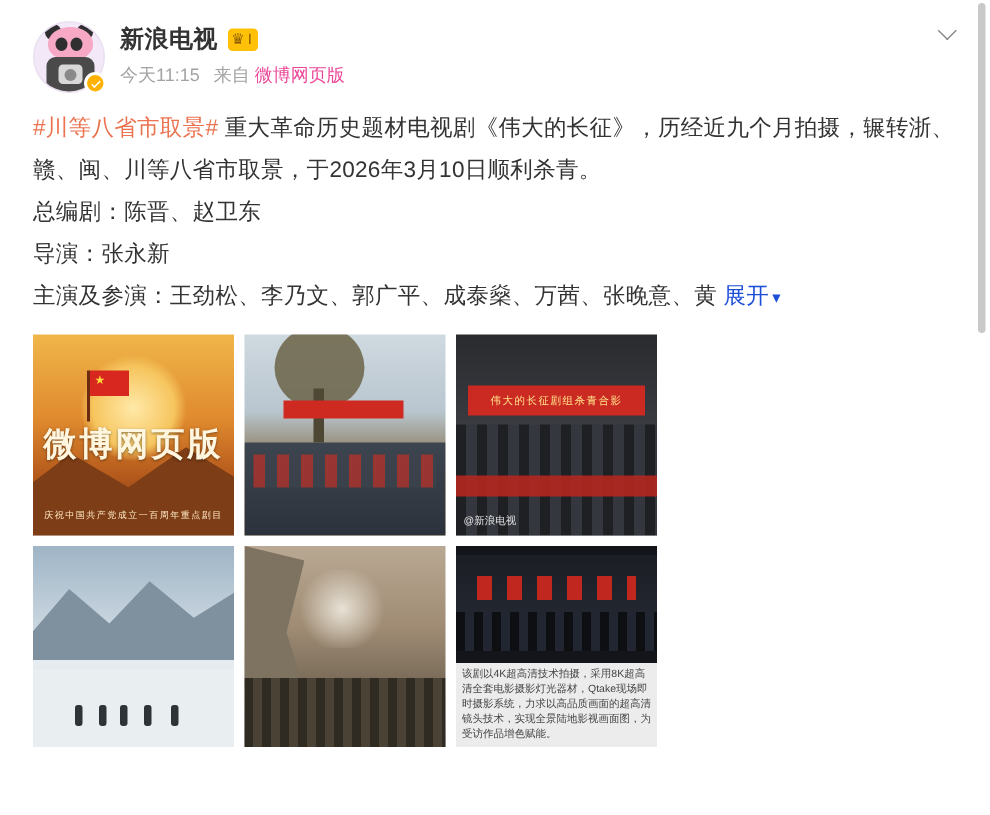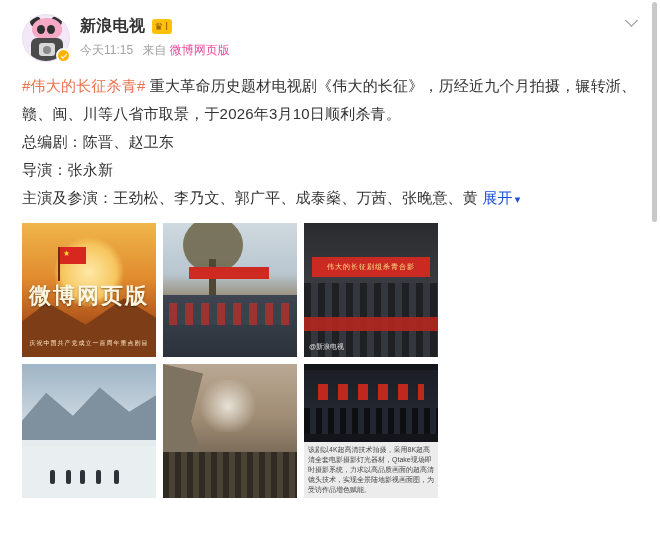--- a/index.html
+++ b/index.html
@@ -315,21 +315,21 @@
         <span>来自</span>
         <span class="meta-src">微博网页版</span>
       </div>
     </div>
 
     <div class="chevron-top"></div>
   </div>
 
   <div class="content">
     <p>
-      <span class="topic">#伟大的长征杀青#</span><span> 重大革命历史题材电视剧《伟大的长征》，历经近九个月拍摄，辗转浙、赣、闽、川等八省市取景，于2026年3月10日顺利杀青。</span>
+      <span class="topic">#川等八省市取景#</span><span> 重大革命历史题材电视剧《伟大的长征》，历经近九个月拍摄，辗转浙、赣、闽、川等八省市取景，于2026年3月10日顺利杀青。</span>
     </p>
     <p>总编剧：陈晋、赵卫东</p>
     <p>导演：张永新</p>
     <p>
       <span>主演及参演：王劲松、李乃文、郭广平、成泰燊、万茜、张晚意、黄</span>
       <span class="expand"><span>展开</span><span class="ex-arrow">▾</span></span>
     </p>
   </div>
 
   <div class="gallery">

